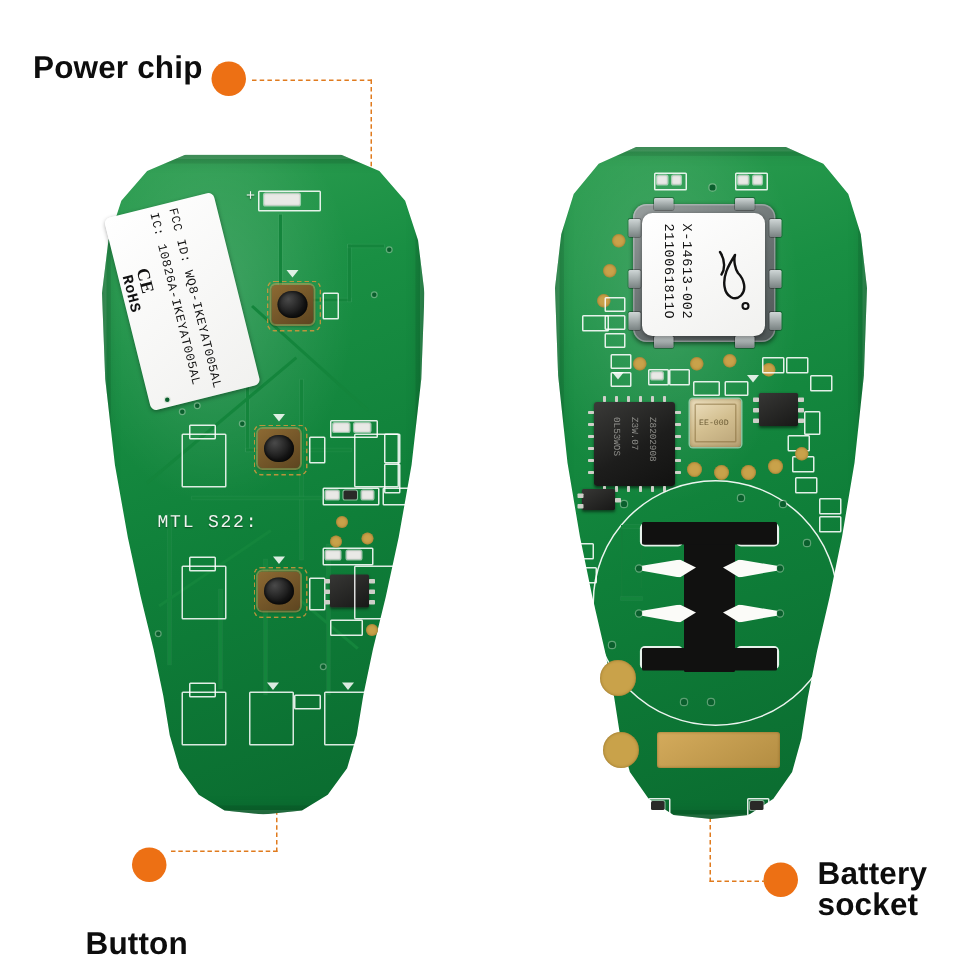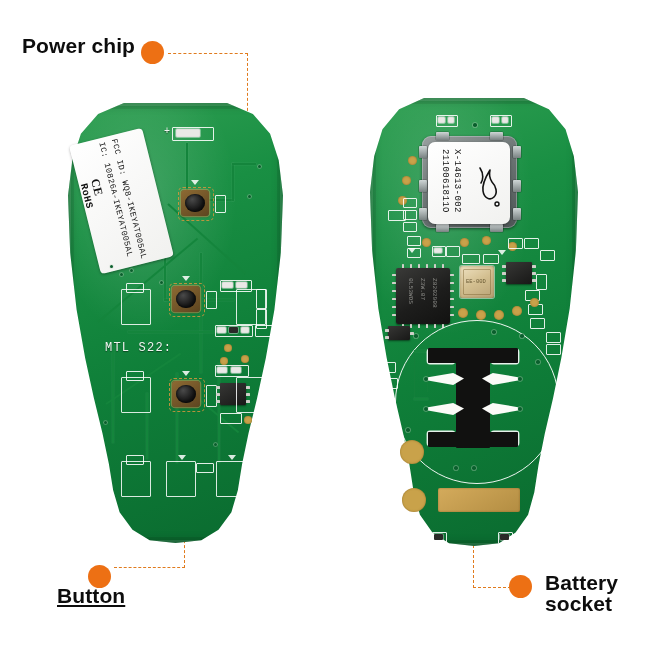--- a/index.html
+++ b/index.html
@@ -5,21 +5,21 @@
   html,body{margin:0;padding:0;background:#ffffff;}
   body{width:650px;height:650px;position:relative;overflow:hidden;
        font-family:"Liberation Sans", sans-serif;}
 
   .stage{position:absolute;inset:0;width:650px;height:610px;background:#fff;}
 
   
   .callout-text{position:absolute;font-family:"Liberation Sans",sans-serif;
                 font-weight:700;color:#0d0d0d;letter-spacing:.1px;line-height:1.02;}
   #lbl-power{left:22px;top:35px;font-size:21px;}
-  #lbl-button{left:57px;top:585px;font-size:21px;text-decoration:underline;}
+  #lbl-button{left:57px;top:619px;font-size:21px;}
   #lbl-battery{left:545px;top:572px;font-size:21px;width:110px;}
 
   .dot{position:absolute;border-radius:50%;background:#ed7014;}
   #dot-power{left:141px;top:41px;width:23px;height:23px;}
   #dot-button{left:88px;top:565px;width:23px;height:23px;}
   #dot-battery{left:509px;top:575px;width:23px;height:23px;}
 
   .lead{position:absolute;border:0;border-top:1.6px dashed #e07b1e;}
   .lead-v{position:absolute;border:0;border-left:1.6px dashed #e07b1e;}
 

